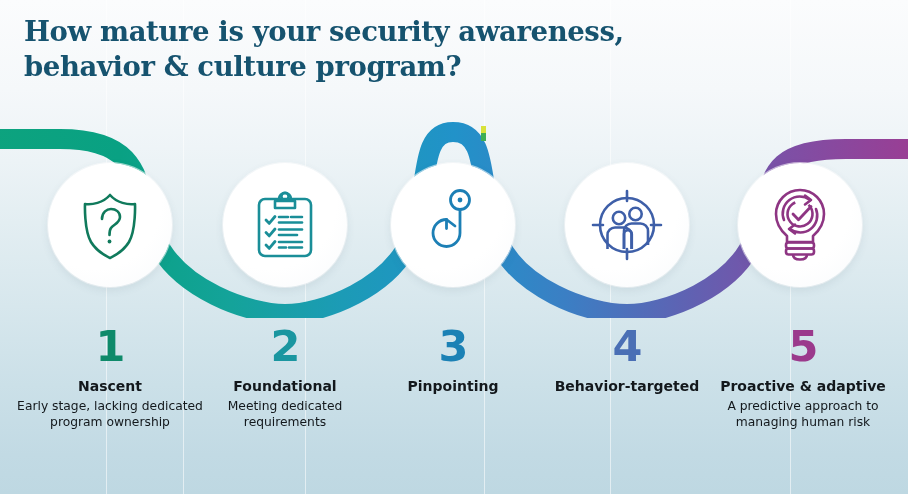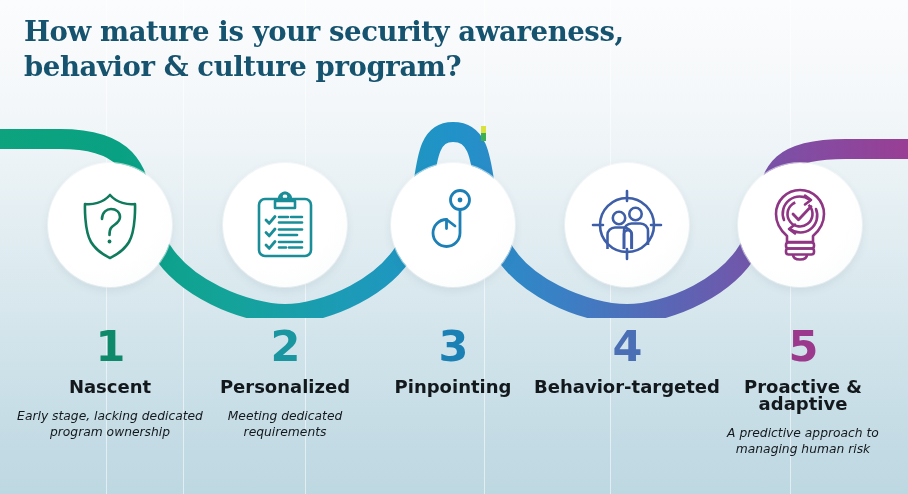--- a/index.html
+++ b/index.html
@@ -113,32 +113,31 @@
   .stage-number {
     font-family: "DejaVu Sans", sans-serif;
     font-weight: bold;
     font-size: 43px;
     line-height: 48px;
     letter-spacing: -1px;
   }
   .stage-title {
     font-family: "DejaVu Sans", sans-serif;
     font-weight: bold;
-    font-size: 18px;
+    font-size: 14px;
     line-height: 17px;
     color: #13181c;
     margin-top: 8px;
   }
   .stage-desc {
     font-family: "DejaVu Sans", sans-serif;
-    font-style: italic;
     font-size: 12.3px;
     line-height: 16px;
     color: #13181c;
-    margin-top: 13px;
+    margin-top: 3px;
     white-space: pre-line;
   }
 
   
   #wave-marker {
     position: absolute;
     left: 481px;
     top: 126px;
     width: 5px;
     height: 15px;
@@ -260,21 +259,21 @@
 
   <div class="stage-caption" style="left:10px; width:200px">
     <div class="stage-number" style="color:#0e8a6a">1</div>
     <div class="stage-title">Nascent</div>
     <div class="stage-desc">Early stage, lacking dedicated
 program ownership</div>
   </div>
 
   <div class="stage-caption" style="left:185px; width:200px">
     <div class="stage-number" style="color:#1a96a0">2</div>
-    <div class="stage-title">Personalized</div>
+    <div class="stage-title">Foundational</div>
     <div class="stage-desc">Meeting dedicated
 requirements</div>
   </div>
 
   <div class="stage-caption" style="left:353px; width:200px">
     <div class="stage-number" style="color:#1b81b5">3</div>
     <div class="stage-title">Pinpointing</div>
   </div>
 
   <div class="stage-caption" style="left:527px; width:200px">

